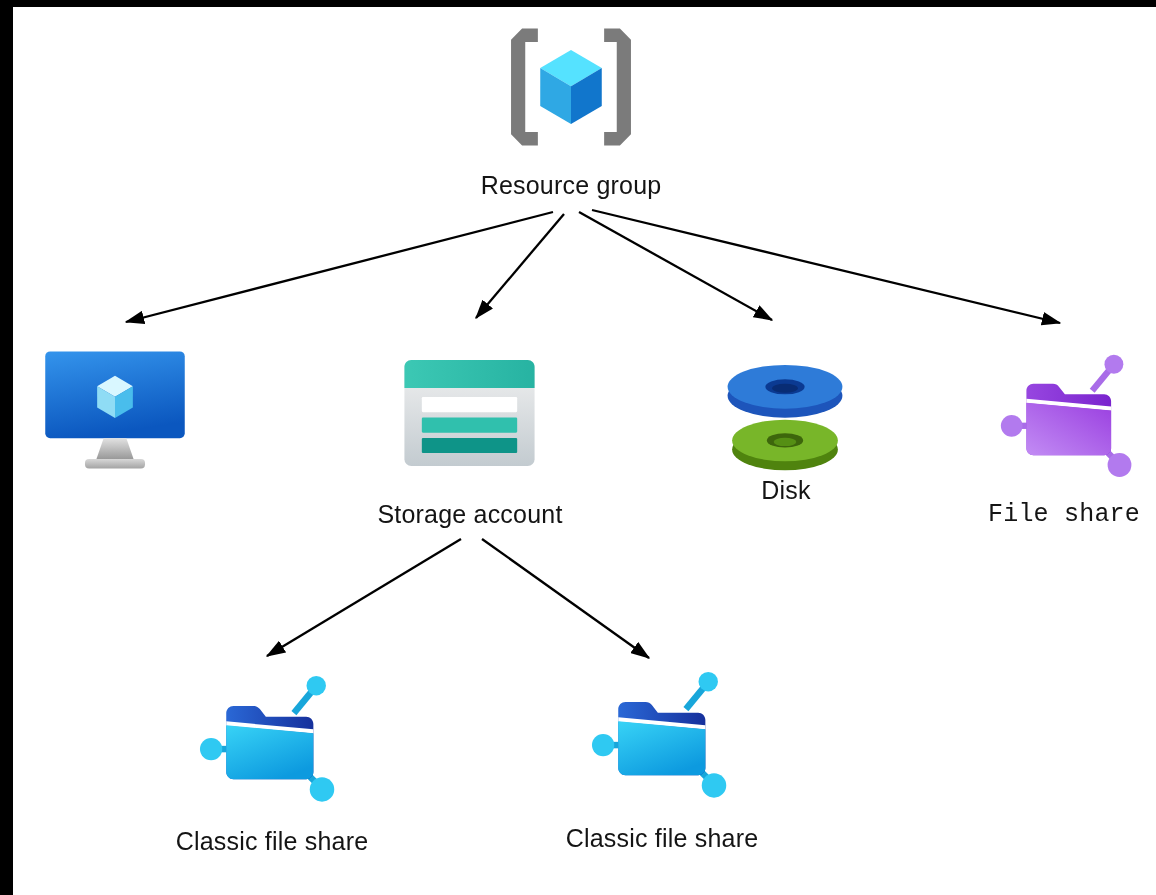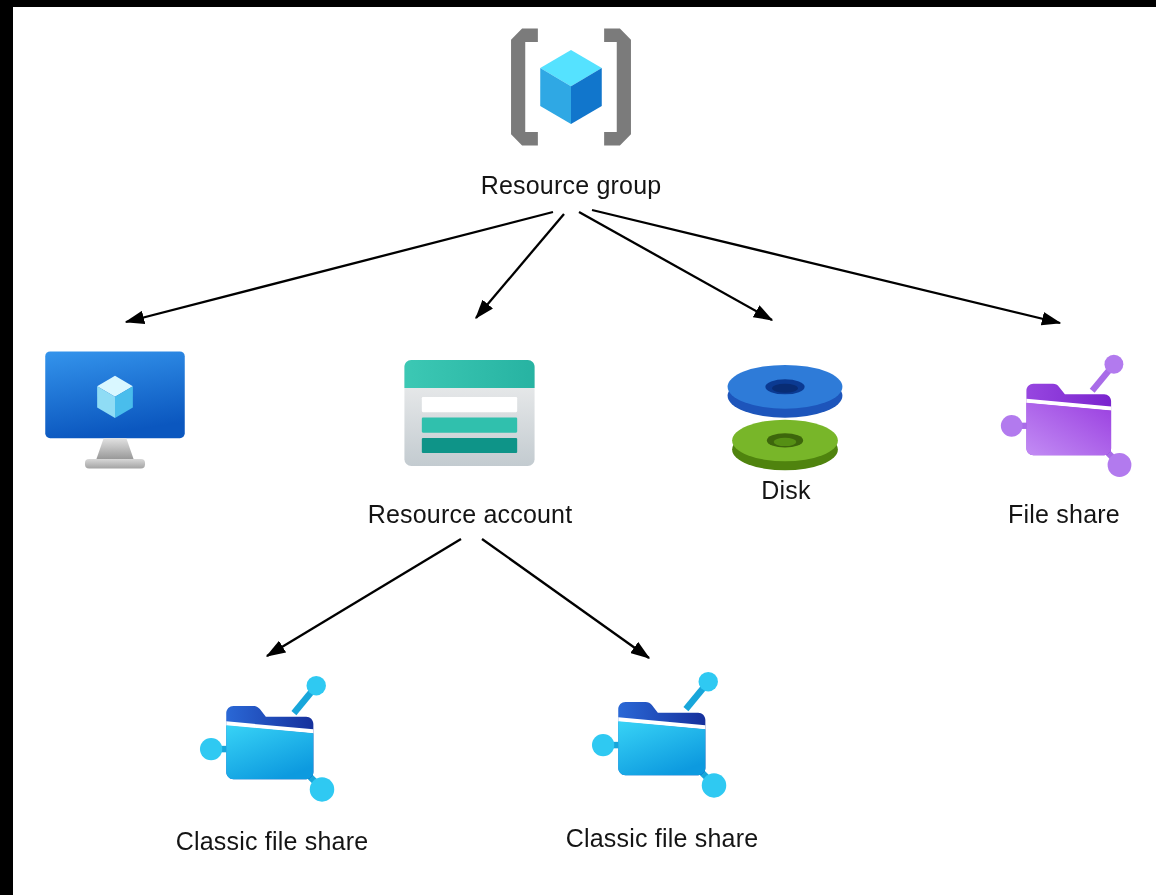--- a/index.html
+++ b/index.html
@@ -21,21 +21,21 @@
   .icon-vm{left:42px;top:336px;width:146px;height:146px;}
   .icon-st{left:401px;top:357px;width:137px;height:112px;}
   .icon-dk{left:717px;top:353px;width:136px;height:122px;}
   .icon-fs{left:997px;top:340px;width:140px;height:152px;}
   .icon-c1{left:196px;top:662px;width:144px;height:154px;}
   .icon-c2{left:588px;top:658px;width:144px;height:154px;}
   .lbl-rg{left:571px;top:171px;}
   .lbl-vm{left:114px;top:499px;}
   .lbl-st{left:470px;top:500px;}
   .lbl-dk{left:786px;top:476px;}
-  .lbl-fs{left:1064px;top:500px;}
+  .lbl-fs{left:1064px;top:500px;font-family:Liberation Mono, monospace;}
   .lbl-c1{left:272px;top:827px;}
   .lbl-c2{left:662px;top:824px;}
 </style>
 </head>
 <body>
 
 <div class="screenshot">
 
   <svg width="0" height="0" style="position:absolute" aria-hidden="true">
     <defs>
@@ -119,21 +119,21 @@
 
   <div class="node-icon icon-st">
     <svg viewBox="0 0 18 14.8">
       <rect x="0.4" y="0.4" width="17.2" height="14" rx="0.9" fill="url(#stBody)"></rect>
       <path d="M0.4,4.1 V1.3 c0,-0.5 0.4,-0.9 0.9,-0.9 h15.4 c0.5,0 0.9,0.4 0.9,0.9 V4.1 Z" fill="url(#stHead)"></path>
       <rect x="2.7" y="5.3" width="12.6" height="2.0" rx="0.15" fill="#ffffff"></rect>
       <rect x="2.7" y="8.0" width="12.6" height="2.0" rx="0.15" fill="#30c0ad"></rect>
       <rect x="2.7" y="10.7" width="12.6" height="2.0" rx="0.15" fill="#0e9488"></rect>
     </svg>
   </div>
-  <div class="node-label lbl-st">Resource account</div>
+  <div class="node-label lbl-st">Storage account</div>
 
   <div class="node-icon icon-dk">
     <svg viewBox="0 0 18 16">
       <ellipse cx="9" cy="5.6" rx="7.6" ry="2.9" fill="#1d55bb"></ellipse>
       <ellipse cx="9" cy="4.4" rx="7.6" ry="2.9" fill="#2e7bd8"></ellipse>
       <ellipse cx="9" cy="4.4" rx="2.6" ry="1.0" fill="#0b3a92"></ellipse>
       <ellipse cx="9" cy="4.6" rx="1.7" ry="0.6" fill="#082c74"></ellipse>
       <ellipse cx="9" cy="12.7" rx="7.0" ry="2.75" fill="#4f830e"></ellipse>
       <ellipse cx="9" cy="11.5" rx="7.0" ry="2.75" fill="#78b629"></ellipse>
       <ellipse cx="9" cy="11.5" rx="2.4" ry="0.95" fill="#3d660c"></ellipse>

